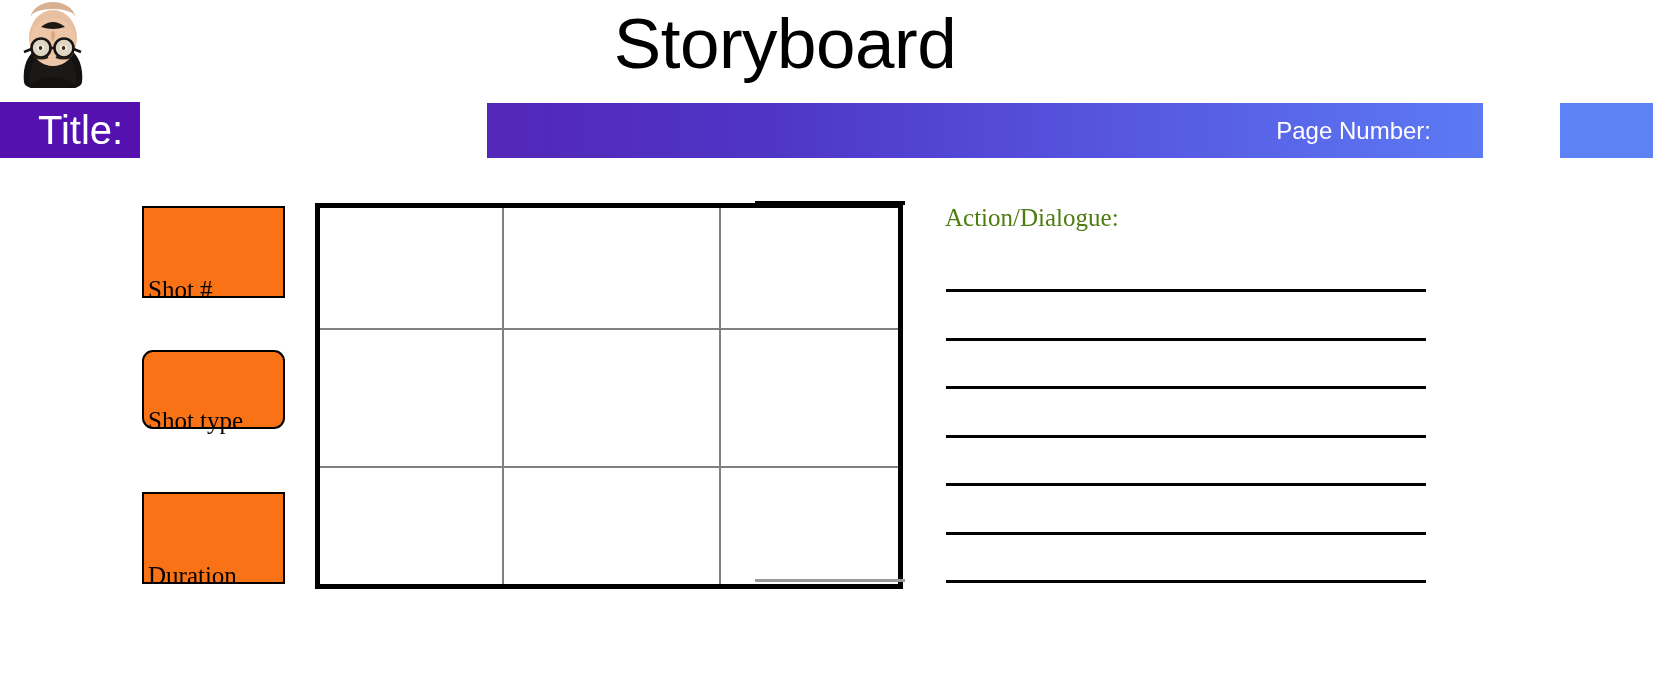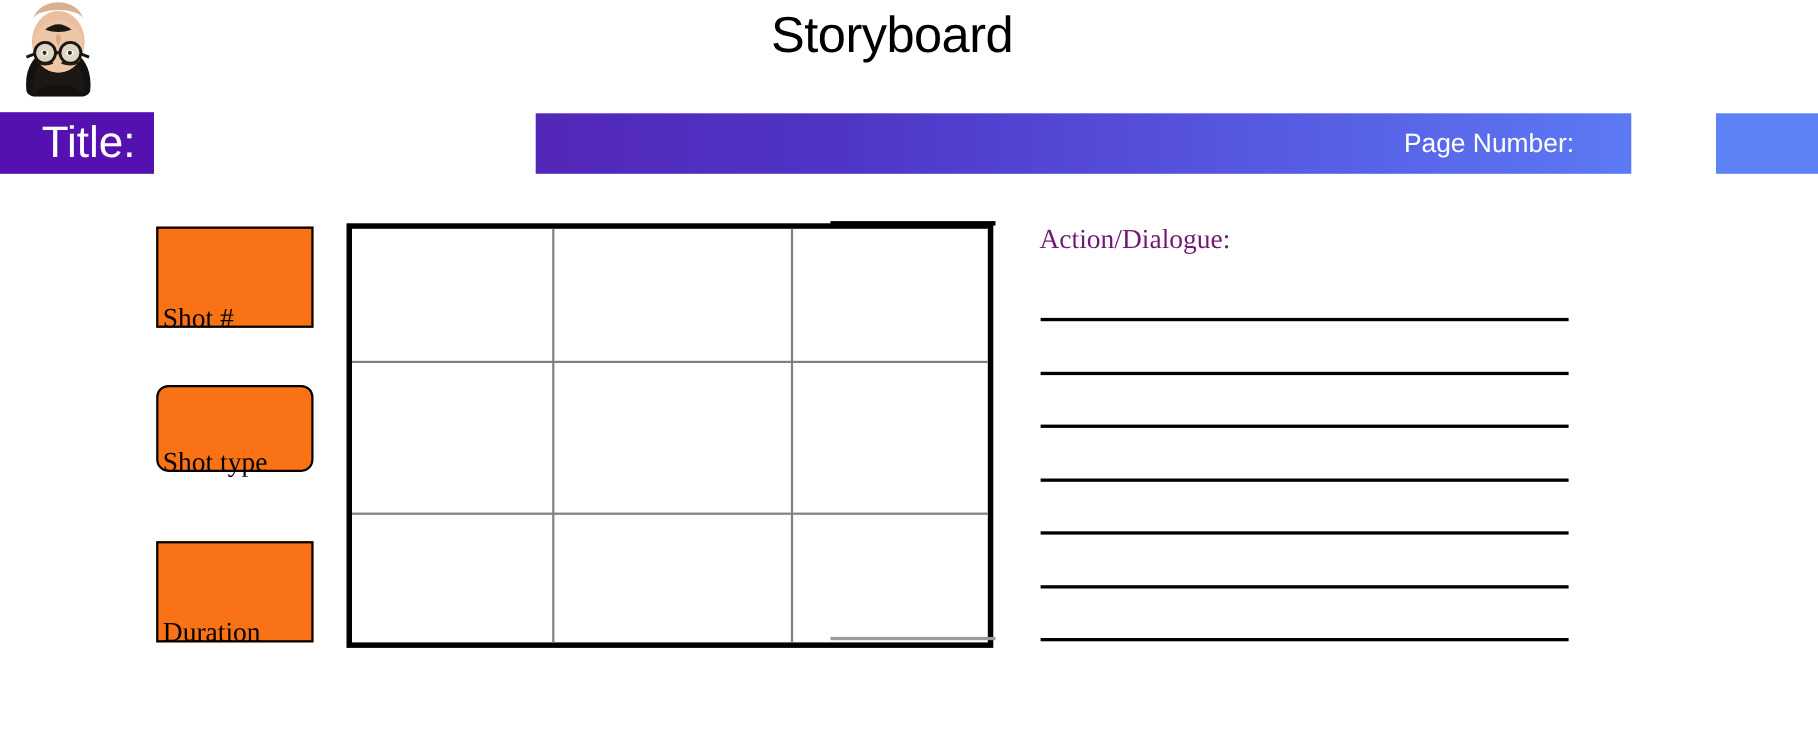--- a/index.html
+++ b/index.html
@@ -27,27 +27,26 @@
   #avatar svg { display: block; }
 
   
   #page-title {
     position: absolute;
     left: 0;
     top: 8px;
     width: 1570px;
     text-align: center;
     font-family: "Liberation Sans", sans-serif;
-    font-size: 46px;
+    font-size: 71px;
     font-weight: 400;
     line-height: 1;
     color: #000000;
     letter-spacing: -0.5px;
     white-space: nowrap;
-    margin-left: 26px;
   }
 
   
   #title-box {
     position: absolute;
     left: 0px;
     top: 102px;
     width: 140px;
     height: 56px;
     background: #5510b0;
@@ -169,21 +168,21 @@
     background: #9a9a9a;
   }
 
   
   #action-label {
     position: absolute;
     left: 945px;
     top: 205px;
     font-family: "Liberation Serif", serif;
     font-size: 25px;
-    color: #701a75;
+    color: #4d7c0f;
     line-height: 1;
     white-space: nowrap;
   }
   #action-lines {
     position: absolute;
     left: 946px;
     top: 289px;
     width: 480px;
   }
   .rule-line {

